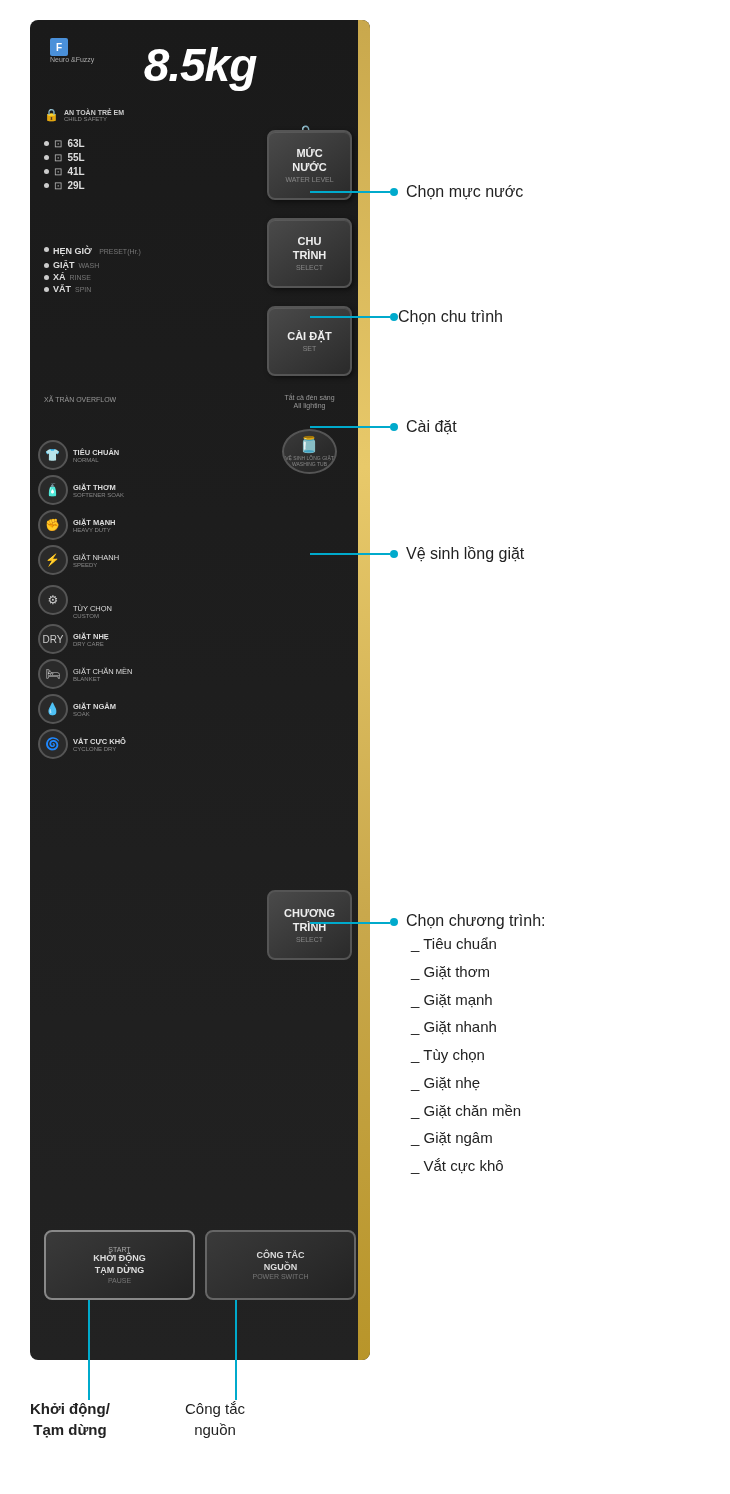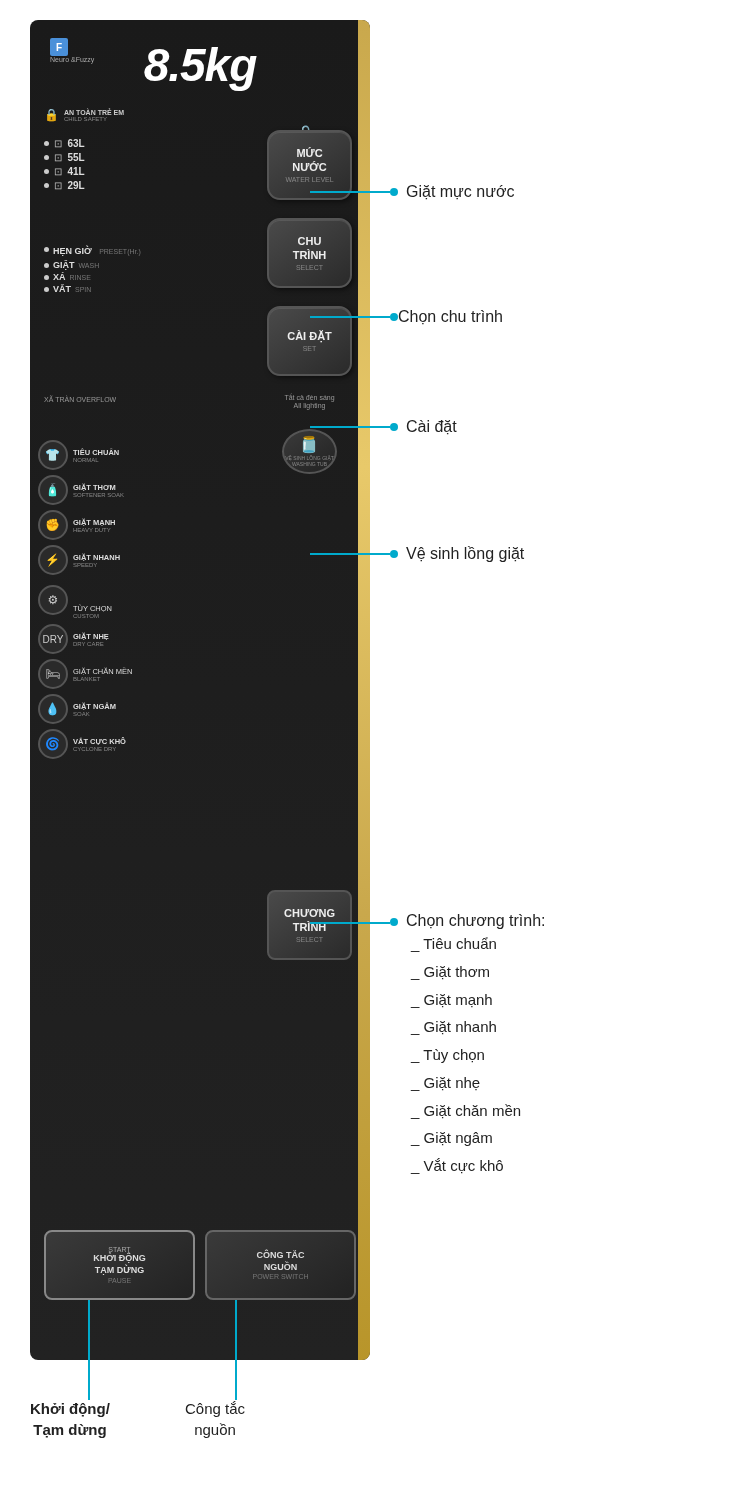--- a/index.html
+++ b/index.html
@@ -91,21 +91,21 @@
       flex-direction: column;
       gap: 18px;
       align-items: center;
     }
 
     .machine-button {
       width: 85px;
       height: 70px;
       background: linear-gradient(145deg, #4a4a4a, #2a2a2a);
       border: 2px solid #555;
-      border-radius: 13px;
+      border-radius: 8px;
       display: flex;
       flex-direction: column;
       align-items: center;
       justify-content: center;
       cursor: pointer;
       box-shadow: 2px 2px 5px rgba(0,0,0,0.5), inset 0 1px rgba(255,255,255,0.1);
     }
     .btn-text-main {
       color: #eee;
       font-size: 11px;
@@ -336,21 +336,21 @@
         <div style="width:30px; height:30px; border:2px solid #555; border-radius:50%; background:#2a2a2a; display:flex; align-items:center; justify-content:center; color:#ccc; font-size:12px;">✊</div>
         <div>
           <div style="color:#ddd; font-size:7.5px; font-weight:bold;">GIẶT MẠNH</div>
           <div style="color:#888; font-size:6px;">HEAVY DUTY</div>
         </div>
       </div>
 
       <div style="display:flex; align-items:center; gap:5px; margin-bottom:5px;">
         <div style="width:30px; height:30px; border:2px solid #555; border-radius:50%; background:#2a2a2a; display:flex; align-items:center; justify-content:center; color:#ccc; font-size:12px;">⚡</div>
         <div>
-          <div style="color:#ddd; font-size:7.5px; font-weight:bold;">GIẶT NHANH</div>
+          <div style="color:#ddd; font-size:7.5px; font-weight:normal;">GIẶT NHANH</div>
           <div style="color:#888; font-size:6px;">SPEEDY</div>
         </div>
       </div>
 
       <div style="display:flex; align-items:center; gap:5px; margin-bottom:5px;">
         <div style="width:30px; height:30px; border:2px solid #555; border-radius:50%; background:#2a2a2a; display:flex; align-items:center; justify-content:center; color:#ccc; font-size:12px;">⚙</div>
         <div>
           <div style="color:#ddd; font-size:7.5px; font-weight:normal;margin-top:24px;">TÙY CHỌN</div>
           <div style="color:#888; font-size:6px;">CUSTOM</div>
         </div>
@@ -404,21 +404,21 @@
         <div style="color:#ddd; font-size:9px; font-weight:bold; text-align:center; text-transform:uppercase; line-height:1.3;">CÔNG TẮC<br>NGUỒN</div>
         <div style="color:#777; font-size:7px; text-transform:uppercase;">POWER SWITCH</div>
       </div>
     </div>
 
   </div>
 
   <div style="position:absolute; left:310px; top:183px; display:flex; align-items:center;">
     <div style="width:80px; height:2px; background:#00aacc;"></div>
     <div style="width:8px; height:8px; background:#00aacc; border-radius:50%; margin-left:0;"></div>
-    <span style="color:#222; font-size:16px; margin-left:8px; white-space:nowrap;">Giặt mực nước</span>
+    <span style="color:#222; font-size:16px; margin-left:8px; white-space:nowrap;">Chọn mực nước</span>
   </div>
 
   <div style="position:absolute; left:310px; top:308px; display:flex; align-items:center;">
     <div style="width:80px; height:2px; background:#00aacc;"></div>
     <div style="width:8px; height:8px; background:#00aacc; border-radius:50%;"></div>
     <span style="color:#222; font-size:16px; margin-left:0; white-space:nowrap;">Chọn chu trình</span>
   </div>
 
   <div style="position:absolute; left:310px; top:418px; display:flex; align-items:center;">
     <div style="width:80px; height:2px; background:#00aacc;"></div>

